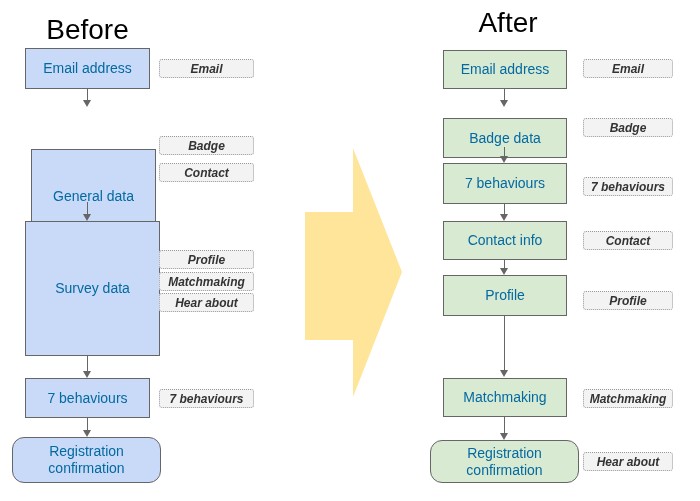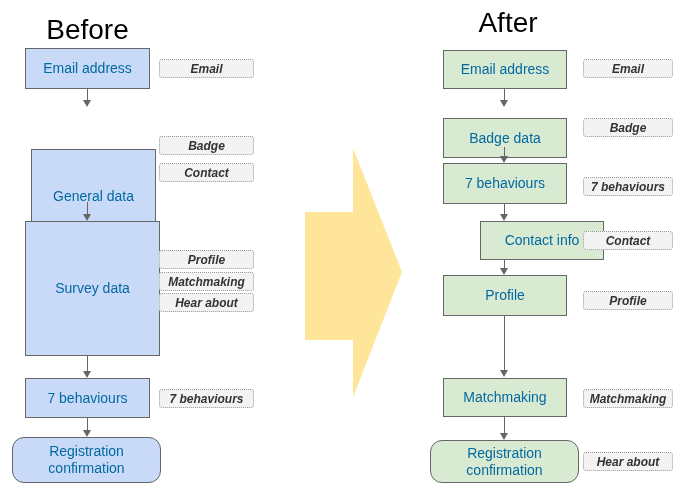--- a/index.html
+++ b/index.html
@@ -43,21 +43,21 @@
   .b-box2 { left: 31px; top: 107px; width: 125px; height: 95px; margin-top: 42px; }
   .b-box3 { left: 25px; top: 221px; width: 135px; height: 135px; }
   .b-box4 { left: 25px; top: 378px; width: 125px; height: 40px; }
   .b-box5 { left: 12px; top: 437px; width: 149px; height: 46px; border-radius: 12px; }
 
   
   .a-box  { left: 443px; width: 124px; }
   .a-box1 { top: 50px;  height: 39px; }
   .a-box2 { top: 118px; height: 40px; text-align: center; }
   .a-box3 { top: 163px; height: 41px; }
-  .a-box4 { top: 221px; height: 39px; margin-left: 37px; }
+  .a-box4 { top: 221px; height: 39px; }
   .a-box5 { top: 275px; height: 41px; }
   .a-box6 { top: 378px; height: 39px; }
   .a-box7 { left: 430px; top: 440px; width: 149px; height: 43px; border-radius: 12px; }
 
   
   .pill {
     position: absolute;
     box-sizing: border-box;
     background: var(--pill_fill, #f3f3f3);
     border: 1px dotted var(--pill_border, #999999);

